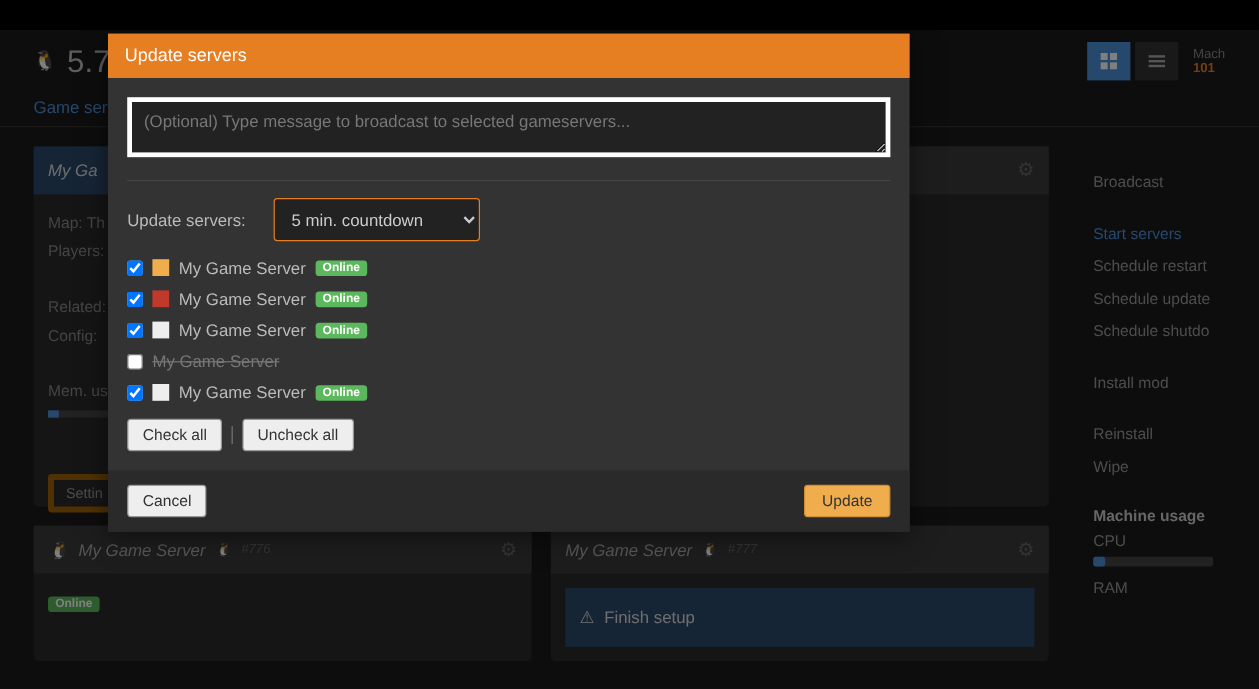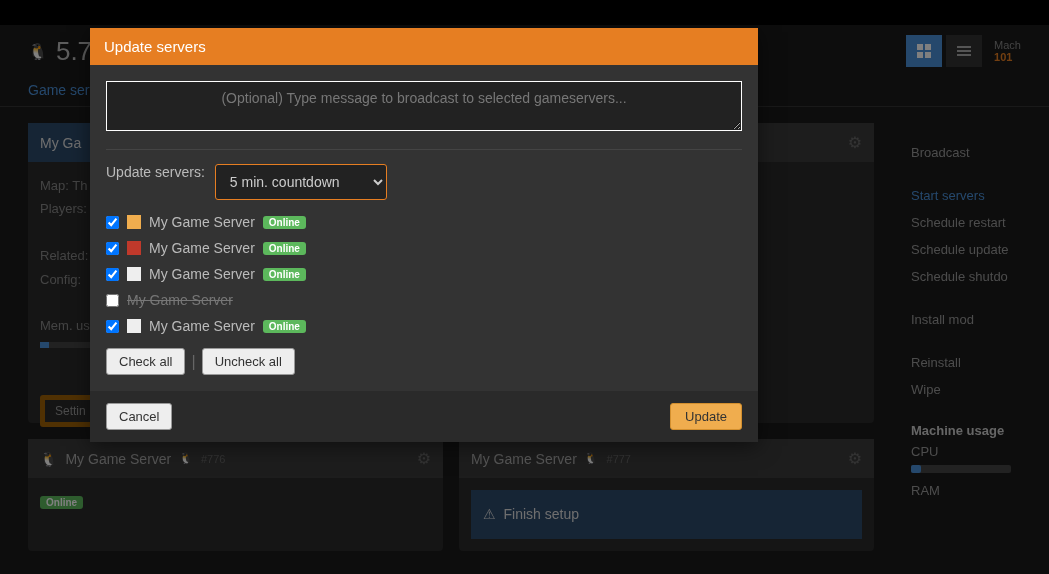--- a/index.html
+++ b/index.html
@@ -18,21 +18,21 @@
     .machine-id { color: #e67e22; font-weight: bold; }
 
     .tabs { padding: 0 28px; border-bottom: 1px solid #333; margin-top: 4px; }
     .tab { color: #4a90d9; font-size: 14px; padding-bottom: 8px; display: inline-block; }
 
     .main { display: flex; padding: 16px 28px; gap: 20px; }
     .cards { flex: 1; display: flex; flex-wrap: wrap; gap: 16px; }
     .card { width: 415px; background: #2a2a2a; border-radius: 4px; }
     .card-header { background: #3a3a3a; padding: 10px 12px; display: flex; align-items: center; justify-content: space-between; color: #aaa; font-size: 14px; }
     .card-header.blue { background: #2c4a6b; color: #ddd; }
-    .card-title { display: flex; align-items: center; gap: 8px; }
+    .card-title { display: flex; align-items: center; gap: 8px; font-style: italic; }
     .gear { color: #666; cursor: pointer; font-size: 16px; }
     .card-body { padding: 12px; color: #888; font-size: 13px; line-height: 1.8; }
     .badge-online { background: #5cb85c; color: #fff; font-size: 10px; padding: 1px 6px; border-radius: 3px; font-weight: bold; }
     .progress-sm { width: 60px; height: 6px; background: #444; margin-top: 4px; }
     .progress-sm-fill { height: 100%; background: #4a90d9; width: 15%; }
     .settings-btn { border: 5px solid #a16207; background: transparent; color: #999; padding: 4px 10px; font-size: 12px; border-radius: 3px; cursor: pointer; }
     .finish-banner { background: #2c4a6b; padding: 12px; color: #ddd; font-size: 14px; display: flex; align-items: center; gap: 8px; }
     .id-tag { color: #666; font-size: 11px; }
 
     .sidebar { width: 110px; flex-shrink: 0; font-size: 13px; color: #999; margin-left: 12px; }
@@ -41,24 +41,24 @@
     .sidebar-sep { height: 16px; }
     .sidebar-heading { color: #ccc; font-weight: bold; margin-top: 20px; font-size: 13px; }
     .cpu-bar { width: 100px; height: 8px; background: #444; margin-top: 6px; border-radius: 2px; }
     .cpu-fill { height: 100%; width: 10%; background: #4a90d9; border-radius: 2px; }
 
     
     .overlay { position: absolute; top: 0; left: 0; right: 0; bottom: 0; background: rgba(0,0,0,0.5); }
     .modal { position: absolute; top: 28px; left: 90px; width: 668px; background: #333; box-shadow: 0 4px 20px rgba(0,0,0,0.5); }
     .modal-header { background: #e67e22; color: #fff; padding: 10px 14px; font-size: 15px; }
     .modal-body { padding: 16px; }
-    .msg-input { width: 100%; height: 50px; background: #222; border: 1px solid #ffffff; color: #ccc; padding: 8px 10px; font-size: 14px; resize: vertical; font-family: inherit; text-align: center; }
+    .msg-input { width: 100%; height: 50px; background: #222; border: 4px solid #ffffff; color: #ccc; padding: 8px 10px; font-size: 14px; resize: vertical; font-family: inherit; }
     .msg-input::placeholder { color: #777; }
     .modal-hr { border: none; border-top: 1px solid #444; margin: 14px 0; }
-    .select-row { display: flex; align-items: flex-start; gap: 10px; margin-bottom: 14px; }
+    .select-row { display: flex; align-items: center; gap: 23px; margin-bottom: 14px; }
     .select-row label { color: #bbb; font-size: 14px; }
     .countdown-select { background: #222; border: 1px solid #e67e22; color: #ccc; padding: 6px 30px 6px 10px; font-size: 14px; border-radius: 3px; height: 36px; }
     .srv-list { display: flex; flex-direction: column; gap: 10px; }
     .srv-item { display: flex; align-items: center; gap: 8px; font-size: 14px; color: #bbb; }
     .srv-item.disabled span.srv-name { color: #777; text-decoration: line-through; }
     .srv-icon { width: 14px; height: 14px; display: inline-flex; align-items: center; justify-content: center; font-size: 10px; }
     .check-row { margin-top: 14px; display: flex; align-items: center; gap: 6px; }
     .btn { background: #eee; border: 1px solid #999; color: #333; padding: 5px 12px; font-size: 13px; border-radius: 3px; cursor: pointer; }
     .sep-pipe { color: #666; }
     .modal-footer { background: #2a2a2a; padding: 12px 16px; display: flex; justify-content: space-between; align-items: center; }

